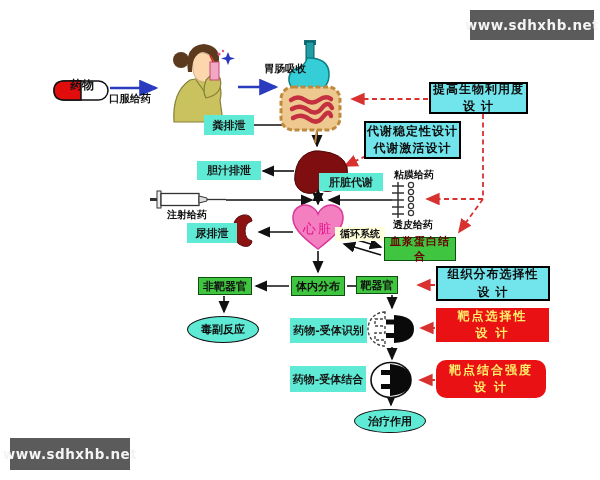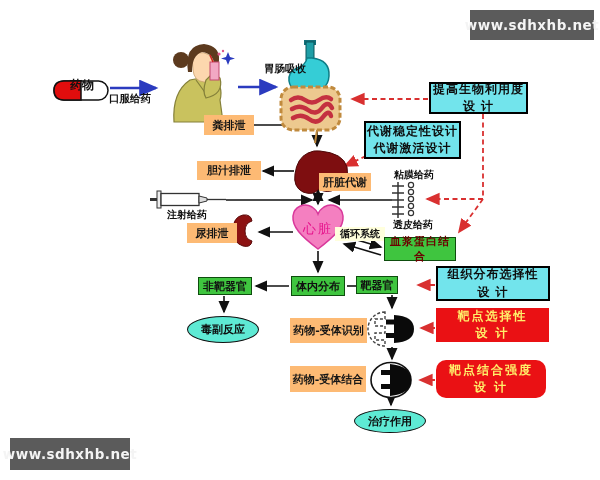--- a/index.html
+++ b/index.html
@@ -1,20 +1,20 @@
 <!DOCTYPE html>
 <html><head>
 <meta charset="utf-8">
 <style>
   html,body{margin:0;padding:0;background:#fff;font-family:"DejaVu Sans",sans-serif;}
   #stage{position:relative;width:600px;height:480px;background:#ffffff;overflow:hidden;}
   svg{position:absolute;left:0;top:0;}
   .abs{position:absolute;box-sizing:border-box;}
   .box{display:flex;align-items:center;justify-content:center;text-align:center;font-weight:bold;}
-  .yellow{background:#fdba74;color:#161616;font-size:11px;}
+  .yellow{background:#5eead4;color:#161616;font-size:11px;}
   .green{background:#3fc53f;border:1px solid #0d4d0d;color:#101010;font-size:11px;}
   .cyan{background:#72e4ec;border:2px solid #000000;color:#0d0d0d;font-size:12px;flex-direction:column;line-height:1.45;letter-spacing:1px;}
   .red{background:#ea1114;color:#ffef6a;font-size:12px;flex-direction:column;line-height:1.45;letter-spacing:2px;}
   .ellipse{background:#5eead4;border:1.6px solid #111;border-radius:50%;color:#0d0d0d;font-size:11px;}
   .plain{color:#111;font-size:10.5px;font-weight:bold;text-align:center;white-space:nowrap;}
   .banner{background:#5b5b5b;color:#f4f4f4;font-weight:bold;font-size:13.5px;display:flex;align-items:center;justify-content:center;letter-spacing:.5px;}
   .heartTxt{color:#e6128c;font-size:13px;font-weight:normal;text-align:center;letter-spacing:2px;}
   .circ{background:#ffffdd;}
   .plasma{color:#6b0000;letter-spacing:1px;}
 </style>
@@ -152,21 +152,21 @@
   <div class="abs plain" style="left:104px;top:92px;width:52px;">口服给药</div>
   <div class="abs plain" style="left:261px;top:62px;width:48px;">胃肠吸收</div>
   <div class="abs plain" style="left:390px;top:168px;width:48px;font-size:10px;">粘膜给药</div>
   <div class="abs plain" style="left:389px;top:218px;width:48px;font-size:10px;">透皮给药</div>
   <div class="abs plain" style="left:162px;top:208px;width:50px;font-size:10px;">注射给药</div>
   <div class="abs heartTxt" style="left:297px;top:220px;width:42px;">心脏</div>
   <div class="abs plain circ" style="left:335px;top:227px;width:50px;font-size:10px;">循环系统</div>
 
   <div class="abs box yellow" style="left:204px;top:115px;width:50px;height:20px;">粪排泄</div>
   <div class="abs box yellow" style="left:197px;top:161px;width:64px;height:19px;">胆汁排泄</div>
-  <div class="abs box yellow" style="left:319px;top:173px;width:52px;height:18px;">肝脏代谢</div>
+  <div class="abs box yellow" style="left:319px;top:173px;width:64px;height:18px;">肝脏代谢</div>
   <div class="abs box yellow" style="left:187px;top:223px;width:50px;height:20px;">尿排泄</div>
   <div class="abs box yellow" style="left:290px;top:318px;width:77px;height:25px;">药物-受体识别</div>
   <div class="abs box yellow" style="left:290px;top:366px;width:76px;height:26px;">药物-受体结合</div>
 
   <div class="abs box green plasma" style="left:384px;top:237px;width:72px;height:24px;">血浆蛋白结合</div>
   <div class="abs box green" style="left:198px;top:277px;width:54px;height:18px;">非靶器官</div>
   <div class="abs box green" style="left:291px;top:276px;width:54px;height:20px;">体内分布</div>
   <div class="abs box green" style="left:356px;top:276px;width:42px;height:18px;">靶器官</div>
 
   <div class="abs box ellipse" style="left:187px;top:316px;width:72px;height:27px;">毒副反应</div>

